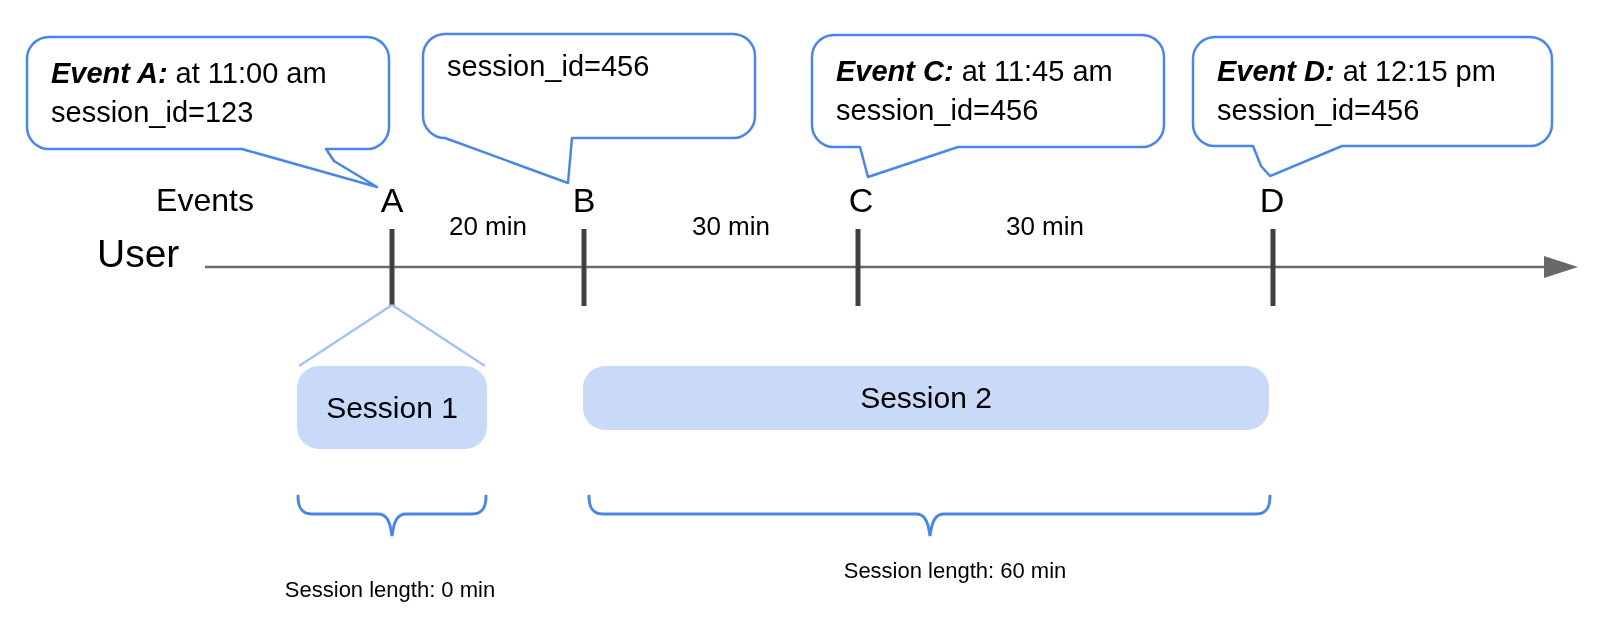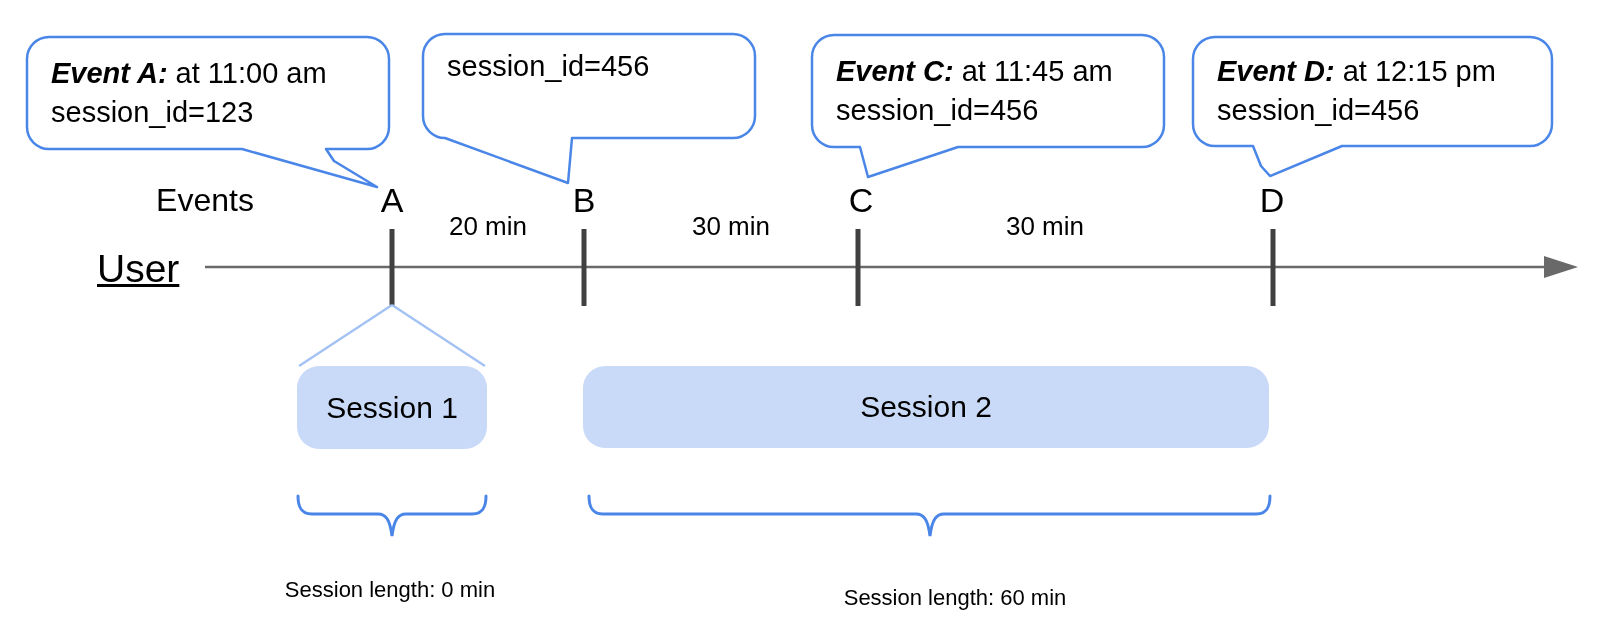--- a/index.html
+++ b/index.html
@@ -32,21 +32,21 @@
   .length-label{z-index:3;font-size:22px;line-height:30px;width:440px;text-align:center;}
 </style>
 </head>
 <body>
 
 <div id="stage">
 
   <div class="session-bar abs" style="left:297px;top:366px;width:190px;height:83px;">
     <span>Session 1</span>
   </div>
-  <div class="session-bar abs" style="left:583px;top:366px;width:686px;height:82px;">
+  <div class="session-bar abs" style="left:583px;top:366px;width:686px;height:64px;">
     <span>Session 2</span>
   </div>
 
   <svg class="layer" width="1614" height="642" viewBox="0 0 1614 642">
 
     <line x1="205" y1="267" x2="1548" y2="267" stroke="#696969" stroke-width="2.5"></line>
     <polygon points="1544,256 1578,267 1544,278" fill="#696969"></polygon>
 
     <line x1="392" y1="229" x2="392" y2="306" stroke="#404040" stroke-width="5"></line>
     <line x1="584" y1="229" x2="584" y2="306" stroke="#404040" stroke-width="5"></line>
@@ -87,22 +87,22 @@
     <div><b>Event D:</b><span> at 12:15 pm</span></div>
     <div>session_id=456</div>
   </div>
 
   <div class="events-label abs" style="left:135px;top:184px;">Events</div>
   <div class="letter abs" style="left:352px;top:183px;">A</div>
   <div class="letter abs" style="left:544px;top:183px;">B</div>
   <div class="letter abs" style="left:821px;top:183px;">C</div>
   <div class="letter abs" style="left:1232px;top:183px;">D</div>
 
-  <div class="user-label abs" style="left:97px;top:249px;text-decoration:underline;">User</div>
+  <div class="user-label abs" style="left:97px;top:234px;">User</div>
 
   <div class="interval-label abs" style="left:418px;top:213px;">20 min</div>
   <div class="interval-label abs" style="left:661px;top:213px;">30 min</div>
   <div class="interval-label abs" style="left:975px;top:213px;">30 min</div>
 
   <div class="length-label abs" style="left:170px;top:575px;">Session length: 0 min</div>
-  <div class="length-label abs" style="left:735px;top:583px;">Session length: 60 min</div>
+  <div class="length-label abs" style="left:735px;top:556px;">Session length: 60 min</div>
 
 </div>
 
 </body></html>

